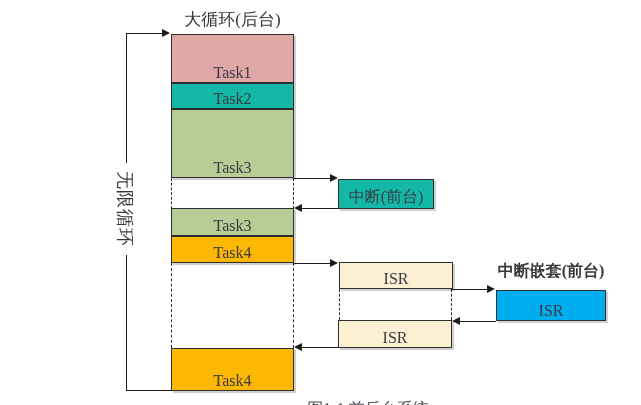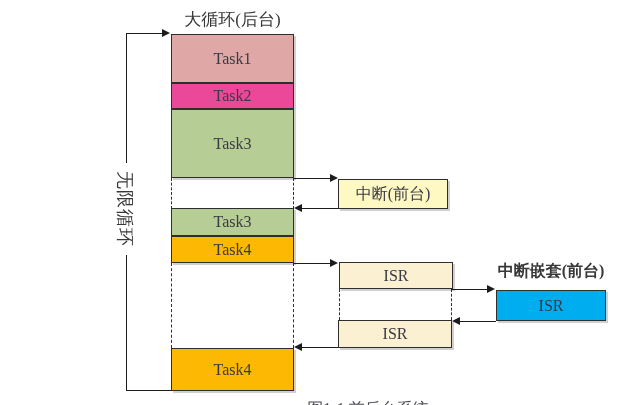--- a/index.html
+++ b/index.html
@@ -2,21 +2,21 @@
 <html><head>
 <meta charset="utf-8">
 <style>
   html,body{margin:0;padding:0;background:#ffffff;}
   .stage{
     position:relative;width:641px;height:405px;background:#ffffff;overflow:hidden;
     font-family:"Liberation Serif","DejaVu Serif",serif;color:#383838;margin-left:38px;
   }
   .box{
     position:absolute;box-sizing:border-box;border:1px solid #2e2e2e;
-    display:flex;align-items:center;justify-content:center;
+    display:flex;align-items:flex-end;justify-content:center;
     font-size:16px;color:#3a3a44;box-shadow:2px 2px 0 rgba(150,150,150,.45);
   }
   .gap{
     position:absolute;box-sizing:border-box;
     border-left:1px dashed #2f2f2f;border-right:1px dashed #2f2f2f;
   }
   .hline{position:absolute;height:0;border-top:1px solid #1c1c1c;}
   .vline{position:absolute;width:0;border-left:1px solid #1c1c1c;}
   .vdash{position:absolute;width:0;border-left:1px dashed #2f2f2f;}
   .ah-r{position:absolute;width:0;height:0;border-top:4px solid transparent;
@@ -40,39 +40,39 @@
   <div class="vline" style="left:88px;top:33px;height:130px;"></div>
   <div class="vline" style="left:88px;top:255px;height:135px;"></div>
   <div class="hline" style="left:88px;top:33px;width:37px;"></div>
   <div class="ah-r" style="left:124px;top:29px;"></div>
   <div class="hline" style="left:88px;top:390px;width:45px;"></div>
   <div class="lbl loop-label">无限循环</div>
 
   <div class="box" style="left: 133px; top: 34px; width: 123px; height: 49px; background-color: rgb(223, 168, 166);">
     <span>Task1</span>
   </div>
-  <div class="box" style="left: 133px; top: 83px; width: 123px; height: 26px; background-color: #ec4899;">
+  <div class="box" style="left: 133px; top: 83px; width: 123px; height: 26px; background-color: #14b8a6;">
     <span>Task2</span>
   </div>
   <div class="box" style="left: 133px; top: 109px; width: 123px; height: 69px; background-color: rgb(182, 205, 149);">
     <span>Task3</span>
   </div>
   <div class="gap" style="left:133px;top:178px;width:123px;height:31px;"></div>
   <div class="box" style="left: 133px; top: 208px; width: 123px; height: 28px; background-color: rgb(182, 205, 149);">
     <span>Task3</span>
   </div>
   <div class="box" style="left: 133px; top: 236px; width: 123px; height: 27px; background-color: rgb(252, 184, 3);">
     <span>Task4</span>
   </div>
   <div class="gap" style="left:133px;top:263px;width:123px;height:85px;"></div>
   <div class="box" style="left: 133px; top: 348px; width: 123px; height: 43px; background-color: rgb(252, 184, 3);">
     <span>Task4</span>
   </div>
 
-  <div class="box" style="left: 300px; top: 179px; width: 110px; height: 30px; background-color: #fef9c3;">
+  <div class="box" style="left: 300px; top: 179px; width: 96px; height: 30px; background-color: #14b8a6;">
     <span>中断(前台)</span>
   </div>
 
   <div class="box" style="left: 301px; top: 262px; width: 114px; height: 27px; background-color: rgb(251, 240, 210);">
     <span>ISR</span>
   </div>
   <div class="box" style="left: 300px; top: 320px; width: 114px; height: 28px; background-color: rgb(251, 240, 210);">
     <span>ISR</span>
   </div>
   <div class="vdash" style="left:301px;top:289px;height:31px;"></div>

